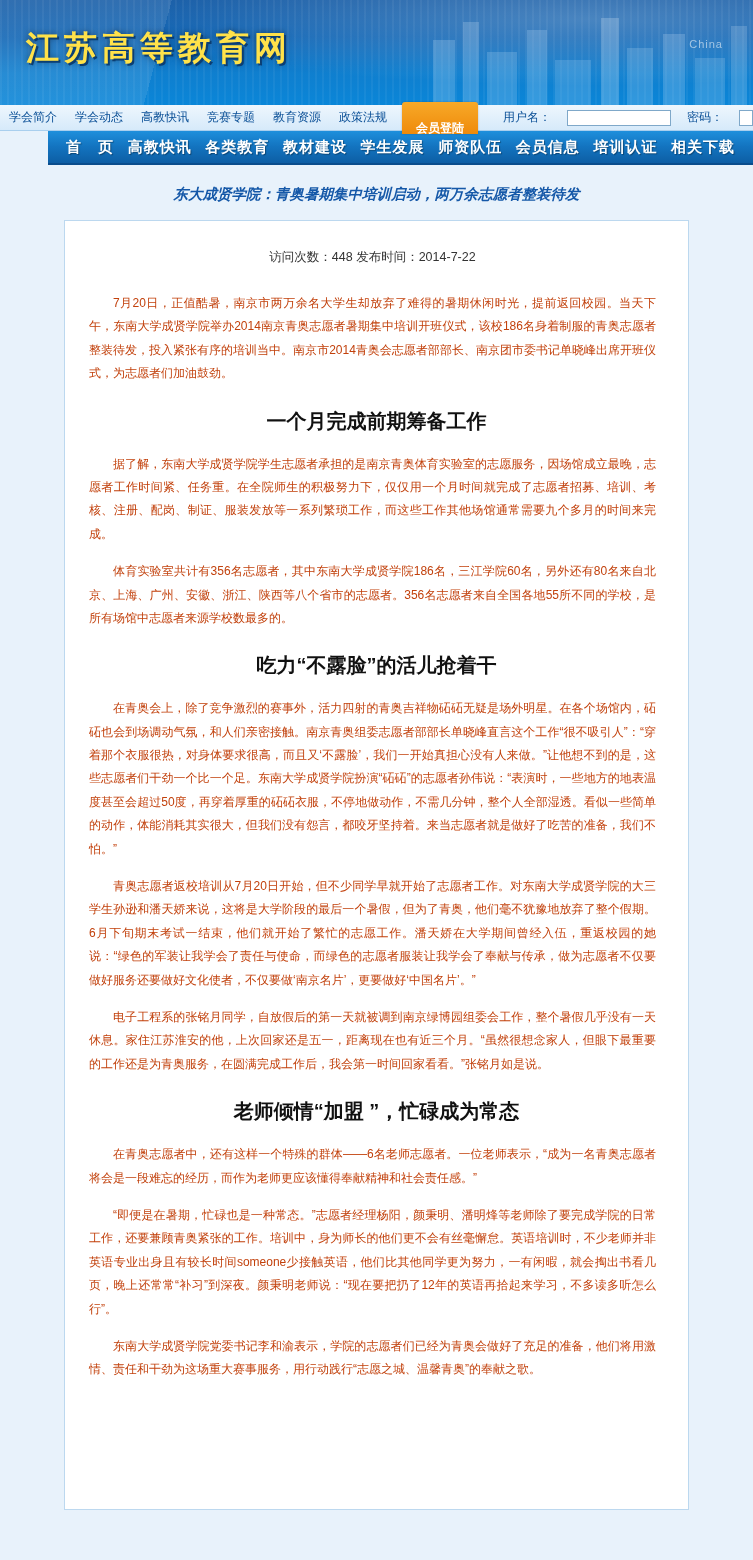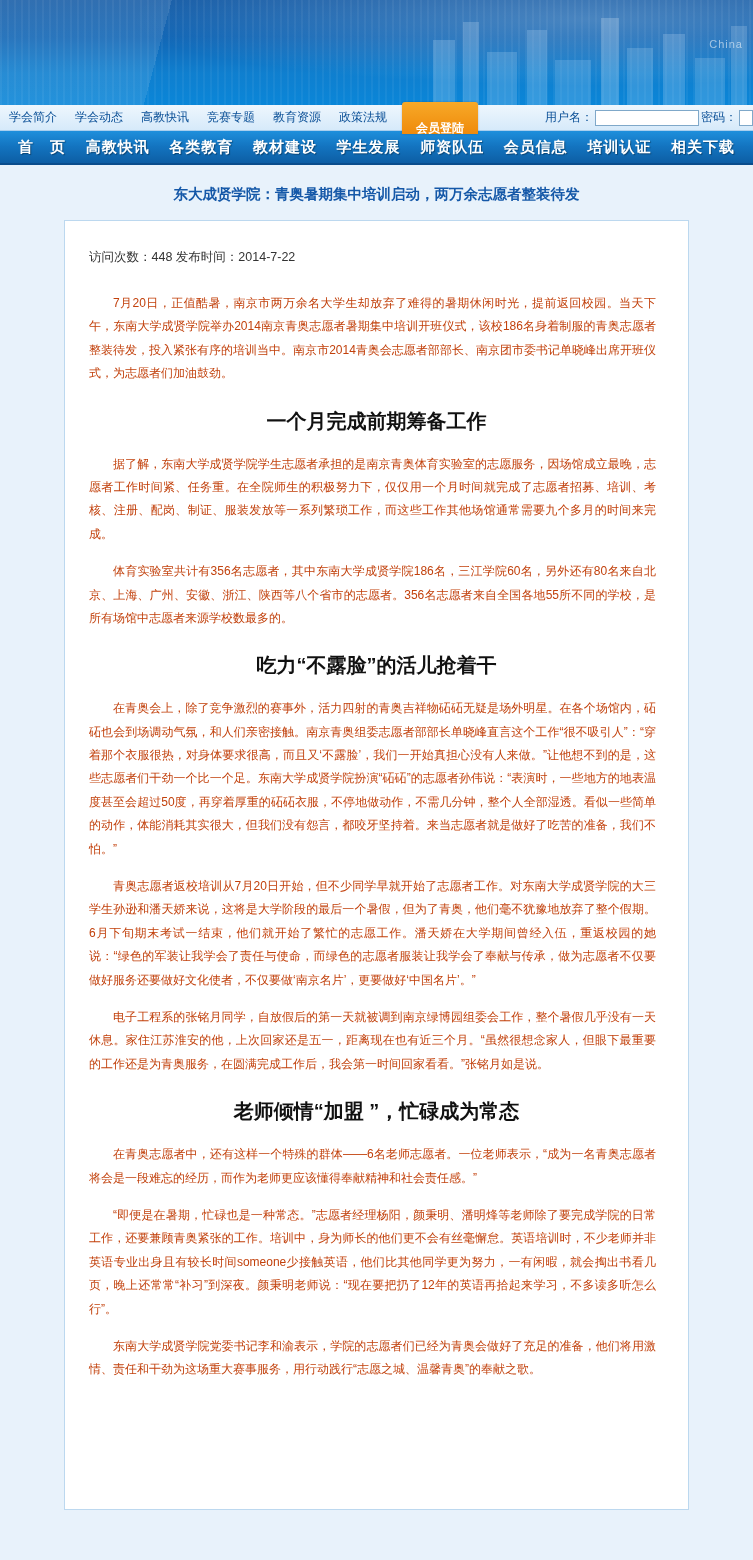--- a/index.html
+++ b/index.html
@@ -39,21 +39,21 @@
     left: 26px; top: 26px;
     font-family: "DejaVu Serif", serif;
     font-weight: bold;
     font-size: 33px;
     letter-spacing: 5px;
     color: #ffe24a;
     text-shadow: 2px 2px 0 #0b3e73, 0 0 6px rgba(0,0,0,.5);
   }
   .banner-sub {
     position: absolute;
-    right: 10px; top: 38px;
+    right: 30px; top: 38px;
     color: rgba(255,255,255,.55);
     font-size: 11px;
     letter-spacing: 1px;
   }
 
   
   .strip {
     height: 26px;
     background: linear-gradient(180deg, #eef6fd 0%, #d6eafa 100%);
     border-bottom: 1px solid #a9cfee;
@@ -76,21 +76,21 @@
     line-height: 20px;
     border-radius: 3px 3px 0 0;
     margin-left: 6px;
     padding: 16px 14px !important;
     box-shadow: 0 0 2px rgba(0,0,0,.25);
   }
   .login-fields {
     margin-left: auto;
     display: flex;
     align-items: center;
-    gap: 2px;
+    gap: 16px;
     padding-right: 0px;
     color: #0a4f96;
     font-size: 12px;
   }
   .login-fields input {
     height: 16px;
     width: 104px;
     border: 1px solid #7fa8c9;
     background: #fff;
     font-size: 11px;
@@ -100,51 +100,53 @@
 
   
   .mainnav {
     height: 34px;
     background: linear-gradient(180deg, #1e8fdc 0%, #1374c0 48%, #0d5ea4 100%);
     display: flex;
     align-items: center;
     justify-content: space-between;
     padding: 0 12px;
     border-bottom: 2px solid #0a4d8c;
+    margin-left: 48px;
   }
   .mainnav a {
     color: #ffffff;
     font-size: 15px;
     font-weight: bold;
     text-decoration: none;
     letter-spacing: 1px;
     padding: 0 6px;
     text-shadow: 1px 1px 1px rgba(0,0,0,.35);
   }
 
   
   .headline {
     text-align: center;
     color: #1558a8;
     font-weight: bold;
     font-size: 14.5px;
     padding: 20px 16px 16px;
     font-family: "Liberation Sans", sans-serif;
+    font-style: italic;
   }
 
   
   .card {
     background: #ffffff;
     border: 1px solid #bcd8ef;
     margin: 0 64px;
     padding: 16px 24px 40px;
     min-height: 1290px;
   }
   .meta {
-    text-align: left;
+    text-align: center;
     font-size: 12.5px;
     color: #333;
     padding: 12px 8px 26px 0;
   }
   .card p {
     font-size: 12px;
     line-height: 1.95;
     color: #c2410c;
     margin: 0 8px 14px 0;
     text-align: justify;
@@ -178,20 +180,21 @@
       <rect x="40" y="22" width="16" height="83" fill="#e4f2ff" opacity=".45"></rect>
       <rect x="64" y="52" width="30" height="53" fill="#bcdcf6" opacity=".5"></rect>
       <rect x="104" y="30" width="20" height="75" fill="#dcefff" opacity=".45"></rect>
       <rect x="132" y="60" width="36" height="45" fill="#bcdcf6" opacity=".45"></rect>
       <rect x="178" y="18" width="18" height="87" fill="#eaf6ff" opacity=".5"></rect>
       <rect x="204" y="48" width="26" height="57" fill="#c6e2f8" opacity=".45"></rect>
       <rect x="240" y="34" width="22" height="71" fill="#ddeefe" opacity=".45"></rect>
       <rect x="272" y="58" width="30" height="47" fill="#c0dff7" opacity=".45"></rect>
       <rect x="308" y="26" width="16" height="79" fill="#e8f5ff" opacity=".4"></rect>
     </svg>
+    <div class="banner-title">江苏高等教育网</div>
     <div class="banner-sub">China</div>
   </div>
 
   <div class="strip">
     <a href="#">学会简介</a>
     <a href="#">学会动态</a>
     <a href="#">高教快讯</a>
     <a href="#">竞赛专题</a>
     <a href="#">教育资源</a>
     <a href="#">政策法规</a>

